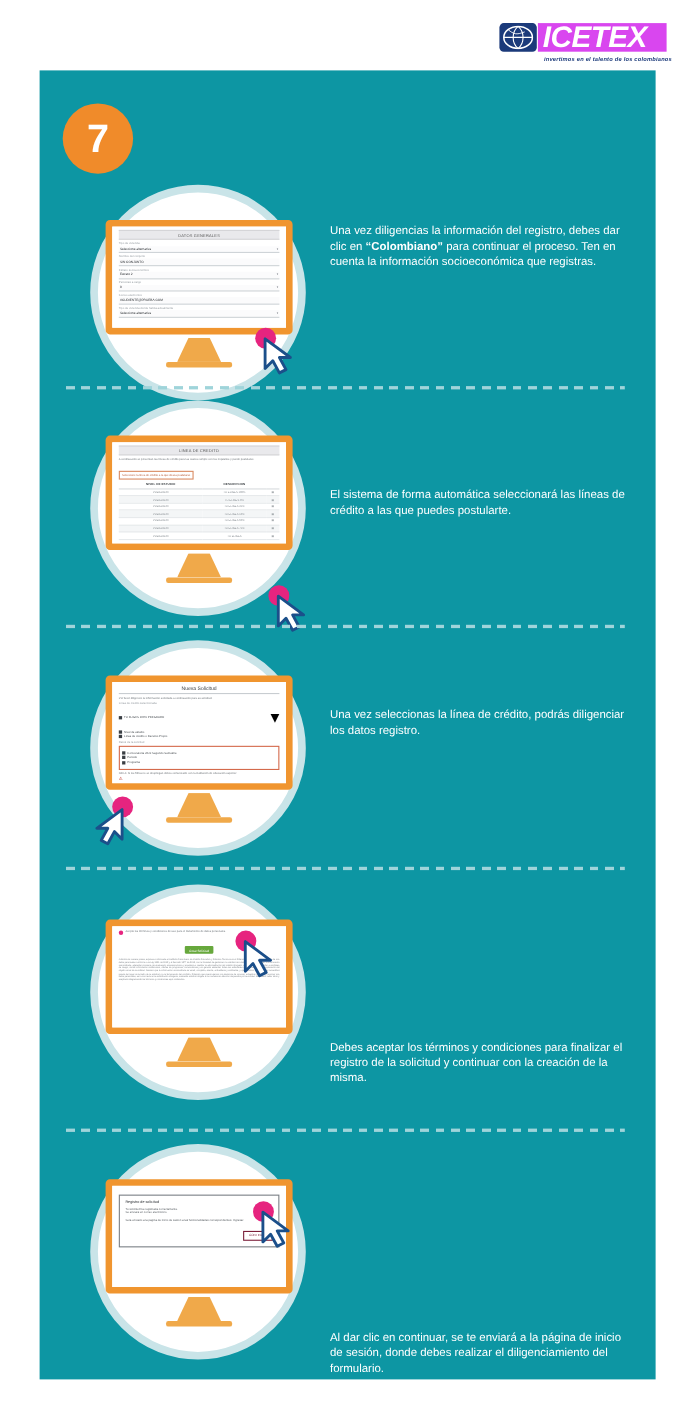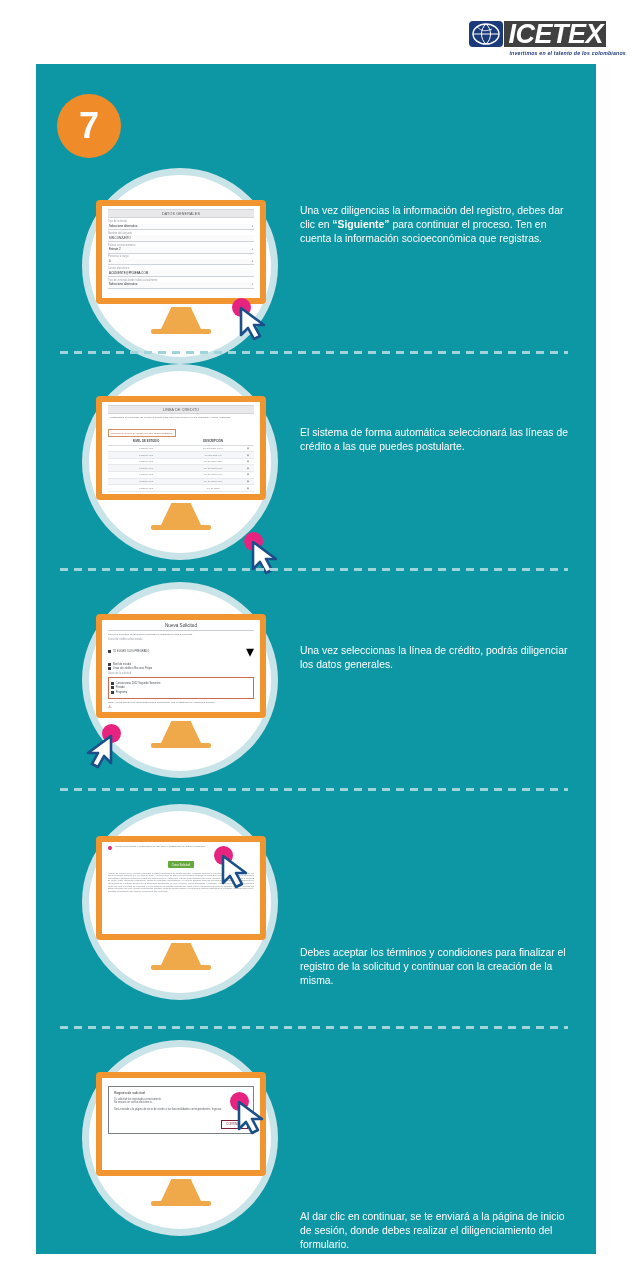--- a/index.html
+++ b/index.html
@@ -42,23 +42,23 @@
   #logo-globe svg { position: absolute; top: 2px; left: 3px; }
   #logo-textblock { margin-left: 1px; position: relative; }
   #logo-word {
     font-family: "Liberation Sans", sans-serif;
     font-weight: bold;
     font-style: italic;
     font-size: 27px;
     letter-spacing: -0.5px;
     color: #1b3a7a;
     line-height: 24px;
-    background: #404040;
+    background: #d946ef;
     color: #fff;
-    padding: 1px 3px 1px 4px;
+    padding: 1px 18px 1px 4px;
     display: inline-block;
   }
   #logo-tag {
     position: absolute;
     left: 5px;
     bottom: -9px;
     font-size: 5.2px;
     font-style: italic;
     font-weight: bold;
     color: #1b3a7a;
@@ -357,21 +357,21 @@
     </div>
 
     <div class="cursor" style="left:196px; top:130px;">
       <span class="cursor-dot"></span>
       <svg class="cursor-arrow" width="34" height="36" viewBox="0 0 34 36">
         <path d="M3 2 L3 29 L10 22 L16 33 L22 30 L16 19 L26 19 Z" fill="#ffffff" stroke="#1b4f8a" stroke-width="2.6" stroke-linejoin="round"></path>
       </svg>
     </div>
 
     <div class="step-text" style="top:36px;">
-      <span>Una vez diligencias la información del registro, debes dar clic en </span><b>“Siguiente”</b><span> para continuar el proceso. Ten en cuenta la información  socioeconómica que registras.</span>
+      <span>Una vez diligencias la información del registro, debes dar clic en </span><b>“Colombiano”</b><span> para continuar el proceso. Ten en cuenta la información  socioeconómica que registras.</span>
     </div>
   </div>
 
   <div class="divider" style="top:287px;"></div>
 
   <div class="step" style="top:300px;">
     <div class="step-circle"></div>
     <div class="monitor">
       <div class="monitor-screen">
         <div class="mini">
@@ -430,21 +430,21 @@
       <div class="monitor-base"></div>
     </div>
 
     <div class="cursor" style="left:208px; top:168px;">
       <span class="cursor-dot"></span>
       <svg class="cursor-arrow" width="34" height="36" viewBox="0 0 34 36">
         <path d="M3 2 L3 29 L10 22 L16 33 L22 30 L16 19 L26 19 Z" fill="#ffffff" stroke="#1b4f8a" stroke-width="2.6" stroke-linejoin="round"></path>
       </svg>
     </div>
 
-    <div class="step-text" style="top:62px;">
+    <div class="step-text" style="top:80px;">
       <span>El sistema de forma automática seleccionará las líneas de crédito a las que puedes postularte.</span>
     </div>
   </div>
 
   <div class="divider" style="top:504px;"></div>
 
   <div class="step" style="top:518px;">
     <div class="step-circle"></div>
     <div class="monitor">
       <div class="monitor-screen">
@@ -489,21 +489,21 @@
     </div>
 
     <div class="cursor" style="left:44px; top:142px;">
       <span class="cursor-dot" style="left:22px;"></span>
       <svg class="cursor-arrow" width="34" height="36" viewBox="0 0 34 36" style="left:0; top:10px; transform:scaleX(-1);">
         <path d="M3 2 L3 29 L10 22 L16 33 L22 30 L16 19 L26 19 Z" fill="#ffffff" stroke="#1b4f8a" stroke-width="2.6" stroke-linejoin="round"></path>
       </svg>
     </div>
 
     <div class="step-text" style="top:62px;">
-      <span>Una vez seleccionas la línea de crédito, podrás diligenciar los datos generales.</span>
+      <span>Una vez seleccionas la línea de crédito, podrás diligenciar los datos registro.</span>
     </div>
   </div>
 
   <div class="divider" style="top:724px;"></div>
 
   <div class="step" style="top:740px;">
     <div class="step-circle"></div>
     <div class="monitor">
       <div class="monitor-screen">
         <div class="mini">

